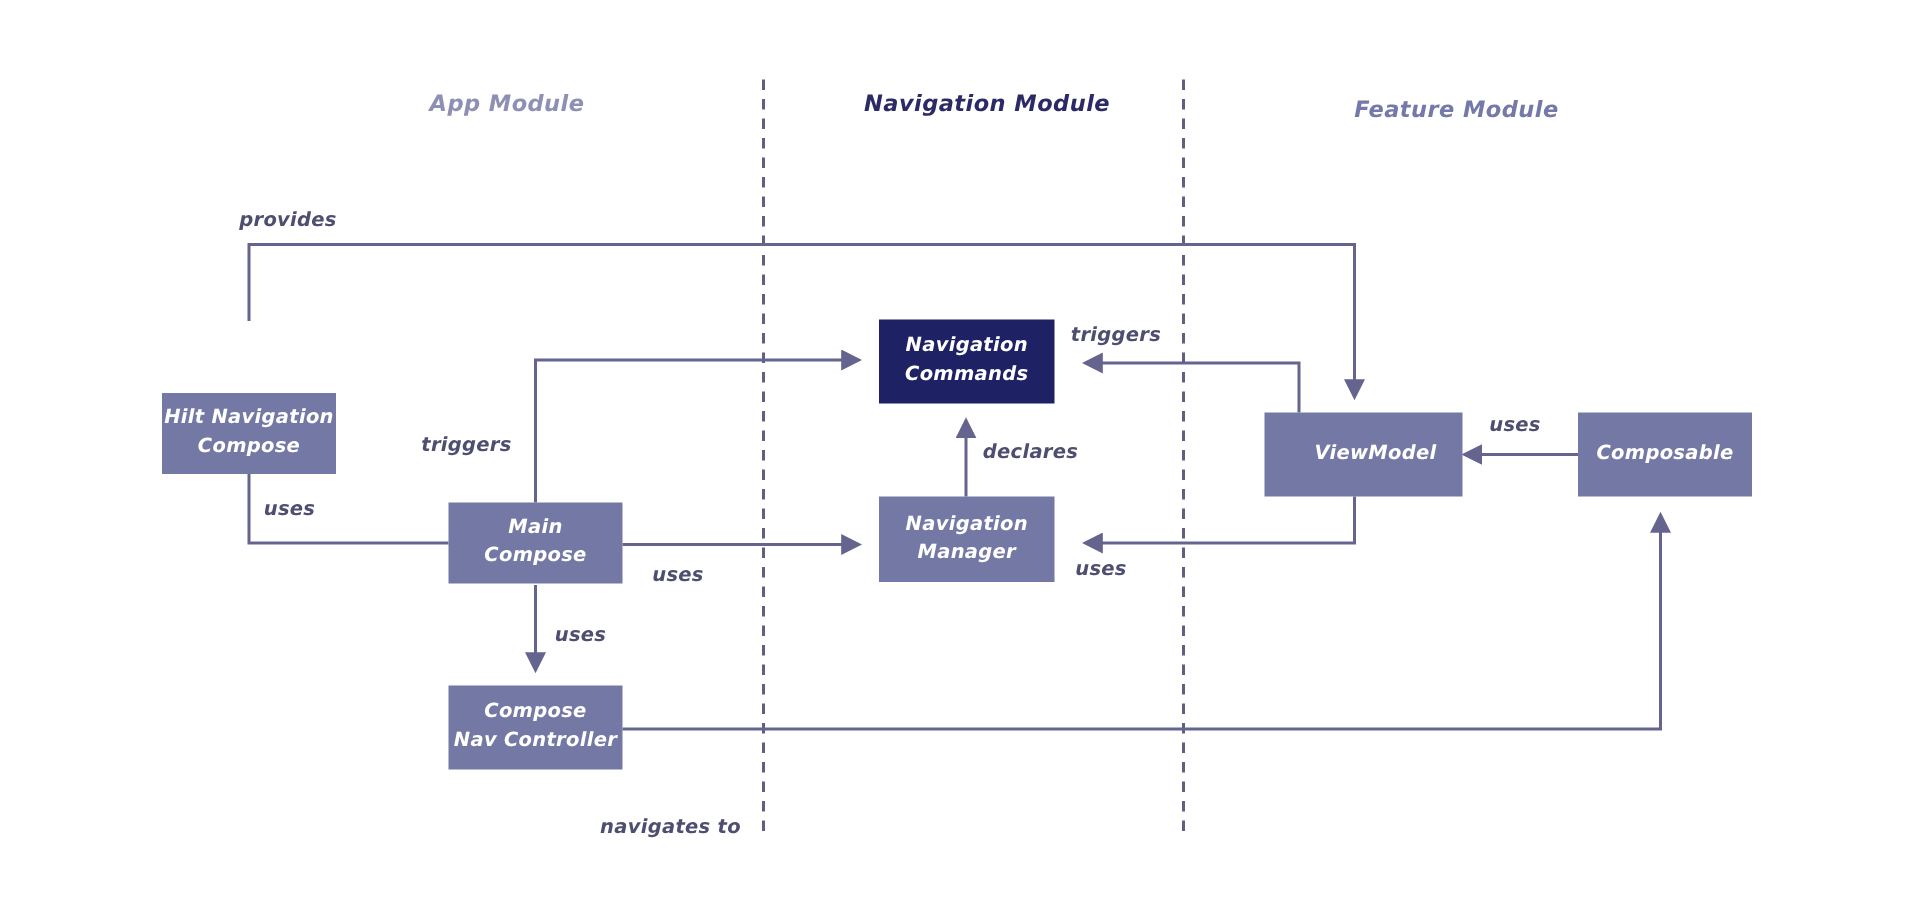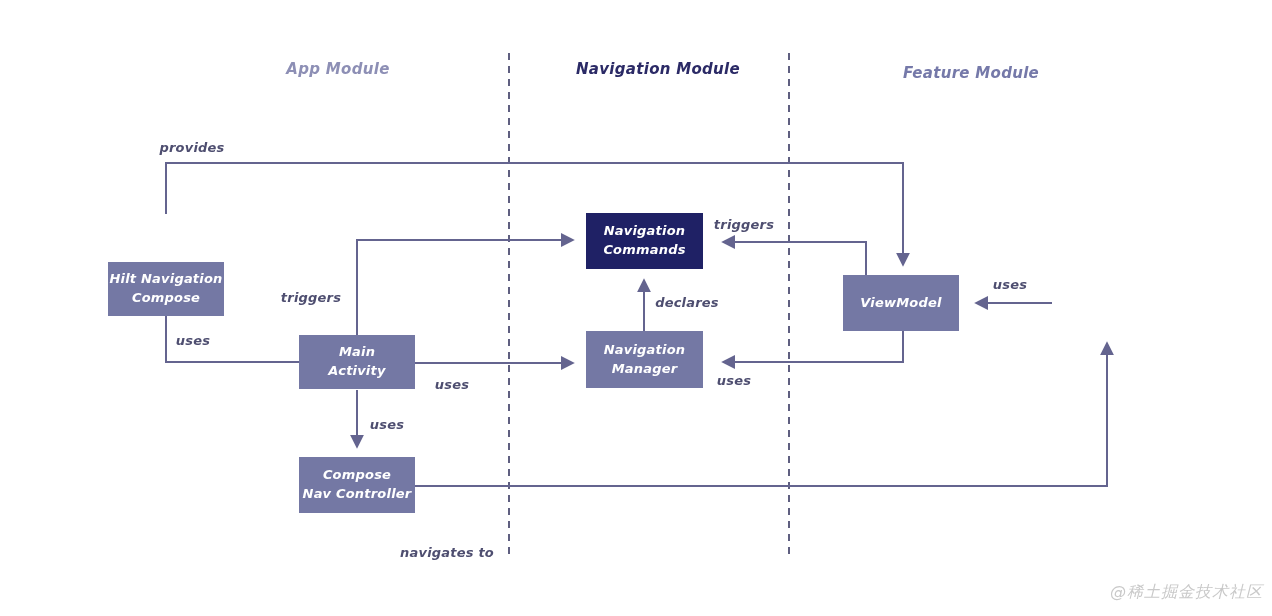--- a/index.html
+++ b/index.html
@@ -113,35 +113,35 @@
     <path class="edge" d="M415,486 L1107,486 L1107,344" marker-end="url(#arrow)"></path>
   </svg>
 
   <div class="module-label muted" style="left:338px;top:69px;">App Module</div>
   <div class="module-label dark" style="left:646px;top:69px;margin-left:12px;">Navigation Module</div>
   <div class="module-label feature" style="left:971px;top:73px;">Feature Module</div>
 
   <div class="node" style="left:108px;top:214px;width:116px;height:54px;margin-top:48px;">Hilt Navigation
 Compose</div>
   <div class="node" style="left:299px;top:335px;width:116px;height:54px;">Main
-Activity</div>
+Compose</div>
   <div class="node" style="left:299px;top:457px;width:116px;height:56px;">Compose
 Nav Controller</div>
   <div class="node dark" style="left:586px;top:213px;width:117px;height:56px;">Navigation
 Commands</div>
   <div class="node" style="left:586px;top:331px;width:117px;height:57px;">Navigation
 Manager</div>
-  <div class="node" style="left:843px;top:275px;width:116px;height:56px;">ViewModel</div>
+  <div class="node" style="left:843px;top:275px;width:116px;height:56px;padding-left:16px;">ViewModel</div>
+  <div class="node" style="left:1052px;top:275px;width:116px;height:56px;">Composable</div>
 
   <div class="edge-label" style="left:192px;top:147px;">provides</div>
   <div class="edge-label" style="left:193px;top:340px;">uses</div>
   <div class="edge-label" style="left:311px;top:297px;">triggers</div>
   <div class="edge-label" style="left:452px;top:384px;">uses</div>
   <div class="edge-label" style="left:387px;top:424px;">uses</div>
   <div class="edge-label" style="left:687px;top:302px;">declares</div>
   <div class="edge-label" style="left:744px;top:224px;">triggers</div>
   <div class="edge-label" style="left:734px;top:380px;">uses</div>
   <div class="edge-label" style="left:1010px;top:284px;">uses</div>
   <div class="edge-label" style="left:447px;top:533px;margin-top:19px;">navigates to</div>
 
-  <div class="watermark">@稀土掘金技术社区</div>
 
 </div>
 
 </body></html>

